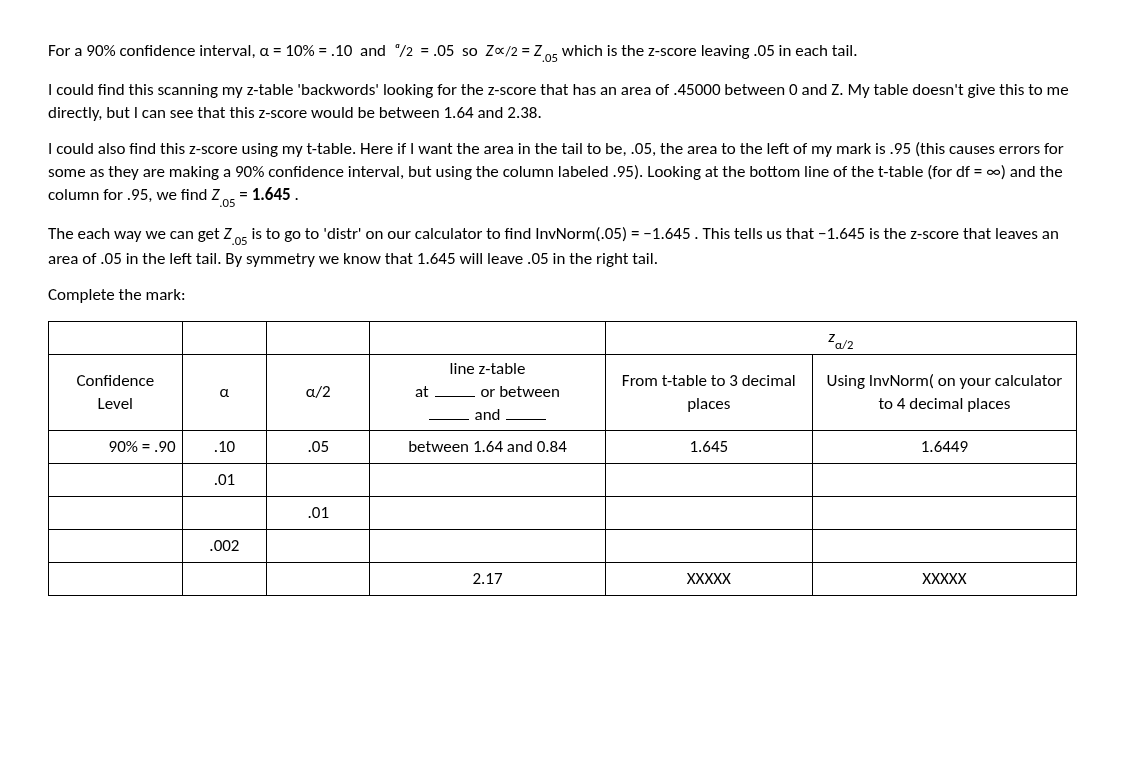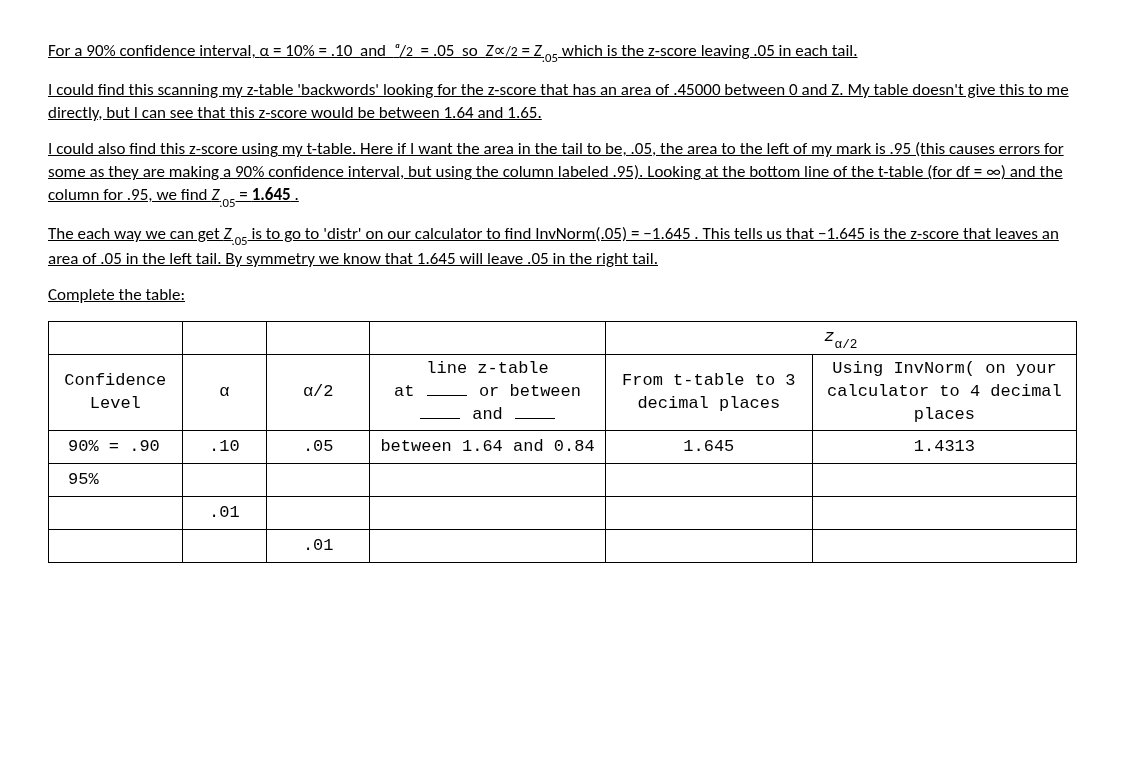--- a/index.html
+++ b/index.html
@@ -8,66 +8,64 @@
       color: #000;
       margin: 0;
       padding: 40px 48px;
       width: 1125px;
       box-sizing: border-box;
       background: #fff;
       line-height: 1.35;
     }
     p {
       margin: 0 0 14px 0;
-      text-decoration: underline;
     }
     .math-italic { font-style: italic; }
     .bold { font-weight: bold; }
     table {
       border-collapse: collapse;
       width: 100%;
       margin-top: 6px;
     }
     td {
       border: 1px solid #000;
       padding: 3px 6px;
       vertical-align: middle;
       text-align: center;
       font-size: 17px;
       height: 26px;
-      font-family: Liberation Mono, monospace;
     }
-    td.left { text-align: left; padding-left: 19px;}
+    td.left { text-align: right; padding-left: 19px;}
     .sub { font-size: 0.75em; vertical-align: sub; position: relative; bottom: -2px;}
     .frac-sub { font-size: 0.8em; }
     .underline-blank {
       display: inline-block;
       border-bottom: 1px solid #000;
       width: 40px;
       margin: 0 2px;
     }
   </style>
 </head>
 <body>
 
 <p>
   <span>For a 90% confidence interval, </span><span>α = 10% = .10&nbsp;&nbsp;and&nbsp;&nbsp;<span style="font-style:italic;">ᵅ</span>/<span class="frac-sub">2</span>&nbsp;&nbsp;= .05&nbsp;&nbsp;so&nbsp;&nbsp;<span class="math-italic">Z</span>∝<span class="frac-sub">/2</span> = <span class="math-italic">Z</span><span class="sub">.05</span></span><span>  which is the z-score leaving .05 in each tail.</span>
 </p>
 
-<p>I could find this scanning my z-table 'backwords' looking for the z-score that has an area of .45000 between 0 and Z.  My table doesn't give this to me directly, but I can see that this z-score would be between 1.64 and 1.65.</p>
+<p>I could find this scanning my z-table 'backwords' looking for the z-score that has an area of .45000 between 0 and Z.  My table doesn't give this to me directly, but I can see that this z-score would be between 1.64 and 2.38.</p>
 
 <p>
   <span>I could also find this z-score using my t-table.  Here if I want the area in the tail to be, .05, the area to the left of my mark is .95 (this causes errors for some as they are making a 90% confidence interval, but using the column labeled .95).  Looking at the bottom line of the t-table (for df = ∞) and the column for .95, we find </span><span><span class="math-italic">Z</span><span class="sub">.05</span></span><span> = </span><span class="bold">1.645</span><span> .</span>
 </p>
 
 <p>
   <span>The each way we can get </span><span><span class="math-italic">Z</span><span class="sub">.05</span></span><span> is to go to 'distr' on our calculator to find InvNorm(.05) = −1.645 .  This tells us that −1.645 is the z-score that leaves an area of .05 in the left tail.  By symmetry we know that 1.645 will leave .05 in the right tail.</span>
 </p>
 
-<p>Complete the table:</p>
+<p>Complete the mark:</p>
 
 <table>
   <tbody>
       <tr>
     <td style="width:118px;"></td>
     <td style="width:70px;"></td>
     <td style="width:88px;"></td>
     <td style="width:218px;"></td>
     <td colspan="2"><span class="math-italic">z</span><span class="sub">α/2</span></td>
   </tr>
@@ -82,40 +80,48 @@
     </td>
     <td style="width:190px;text-align:center;">From t-table to 3 decimal places</td>
     <td style="width:246px;">Using InvNorm(   on your calculator to 4 decimal places</td>
   </tr>
   <tr>
     <td class="left">90% = .90</td>
     <td>.10</td>
     <td>.05</td>
     <td>between 1.64  and 0.84</td>
     <td>1.645</td>
-    <td>1.4313</td>
-  </tr>
-  <tr>
-    <td class="left">95%</td>
-    <td></td>
-    <td></td>
-    <td></td>
-    <td></td>
-    <td></td>
+    <td>1.6449</td>
   </tr>
   <tr>
     <td class="left"></td>
     <td>.01</td>
     <td></td>
     <td></td>
     <td></td>
     <td></td>
   </tr>
   <tr>
     <td class="left"></td>
     <td></td>
     <td>.01</td>
     <td></td>
     <td></td>
     <td></td>
   </tr>
+  <tr>
+    <td class="left"></td>
+    <td>.002</td>
+    <td></td>
+    <td></td>
+    <td></td>
+    <td></td>
+  </tr>
+  <tr>
+    <td class="left"></td>
+    <td></td>
+    <td></td>
+    <td>2.17</td>
+    <td>XXXXX</td>
+    <td>XXXXX</td>
+  </tr>
 </tbody>
   </table>
 
 </body></html>

